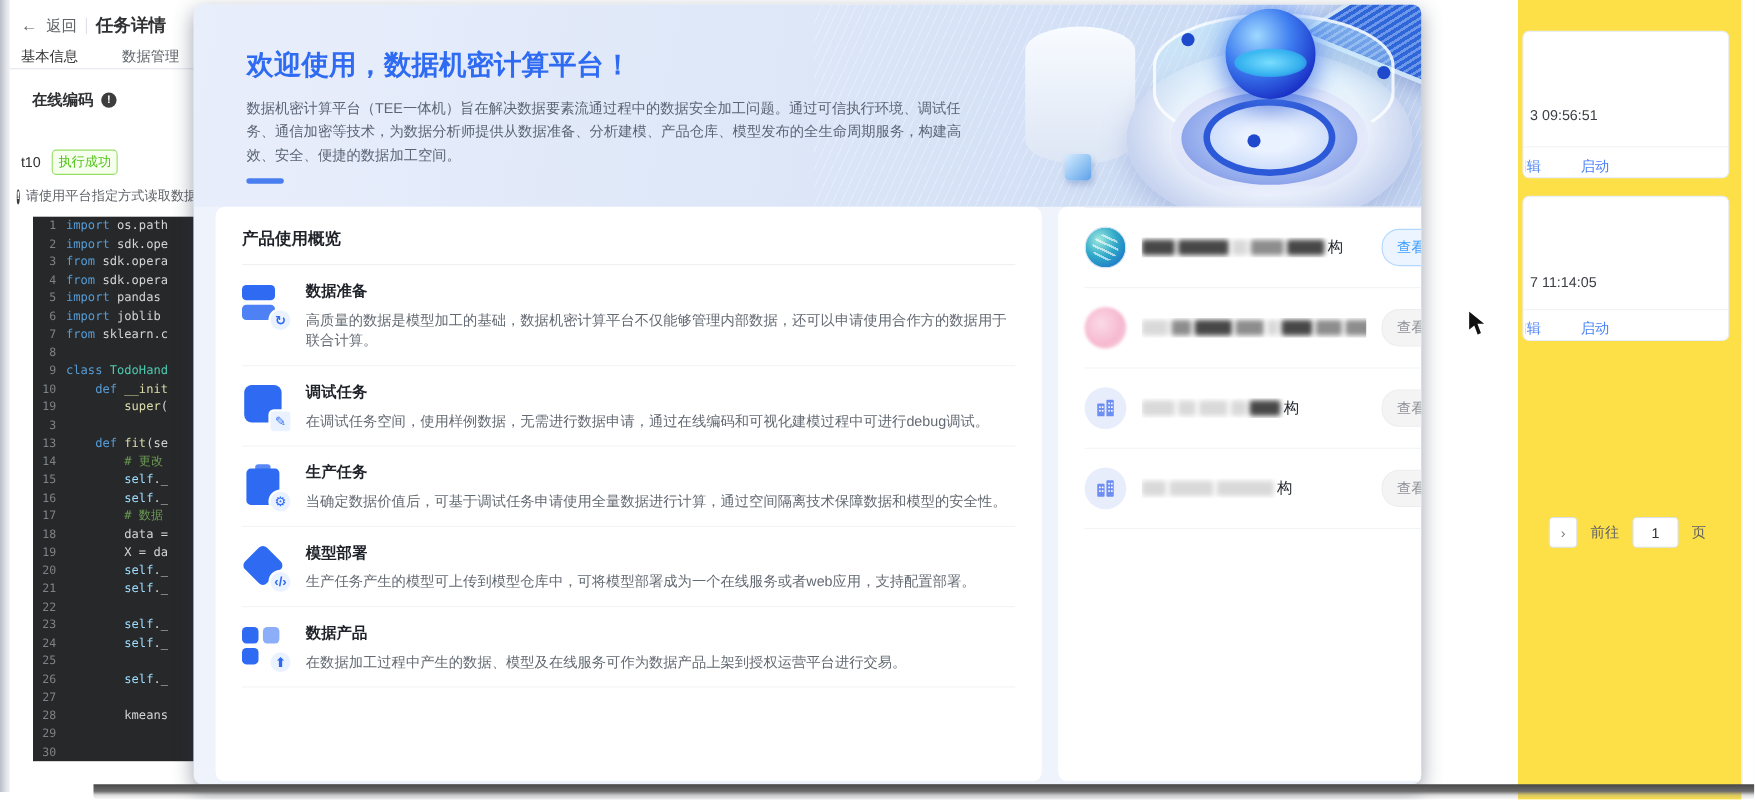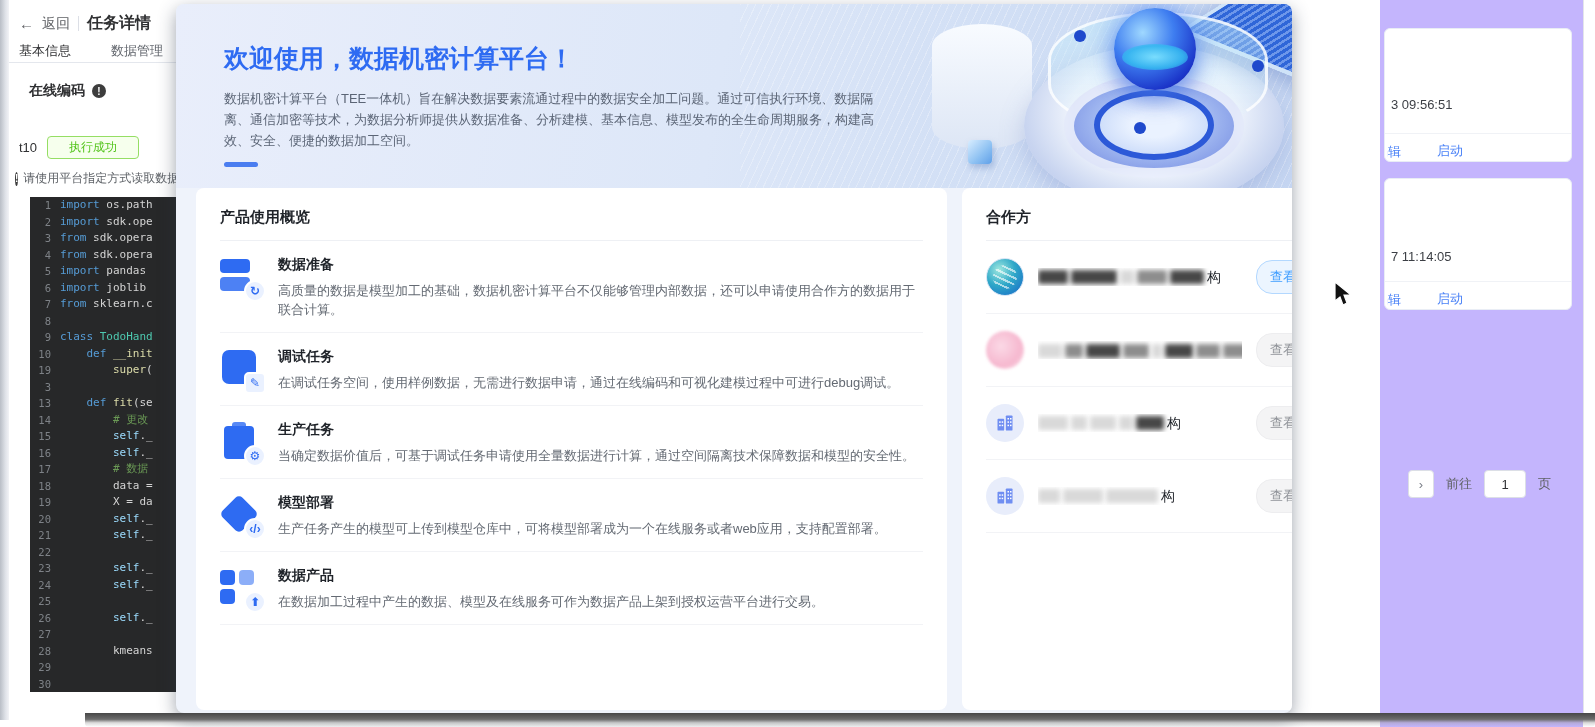--- a/index.html
+++ b/index.html
@@ -27,21 +27,21 @@
   .tab { font-size:13px; color:#303133; cursor:pointer; }
   .tab.inactive { color:#60646b; }
   .left-div { position:absolute; left:0; top:62px; width:167px; height:1px; background:#e4e7ed; }
   .online-row { position:absolute; left:20px; top:82px; display:flex; align-items:center; gap:7px; white-space:nowrap; }
   .online-label { font-size:14px; font-weight:bold; color:#303133; }
   .info-dot { width:14px; height:14px; border-radius:50%; background:#3d3d3d; color:#fff; font-size:10px;
               display:inline-flex; align-items:center; justify-content:center; font-weight:bold; }
   .task-row { position:absolute; left:10px; top:136px; display:flex; align-items:center; gap:10px; white-space:nowrap; }
   .task-id { font-size:13px; color:#303133; }
   .status-badge { font-size:12px; color:#52c41a; border:1px solid #95de64; background:#f6ffed;
-                  padding:2px 21px; border-radius:4px; }
+                  padding:2px 5px; border-radius:4px; }
   .note-row { position:absolute; left:6px; top:170px; display:flex; align-items:center; gap:5px;
               white-space:nowrap; overflow:hidden; width:161px; }
   .note-text { font-size:12px; color:#5f6368; }
 
   
   .editor { position:absolute; left:21px; top:197px; width:146px; height:495px; background:#272829;
             overflow:hidden; font-family:"DejaVu Sans Mono","Liberation Mono",monospace; }
   .code-line { display:flex; height:16.5px; line-height:16.5px; font-size:11px; white-space:pre; }
   .ln { width:30px; text-align:right; padding-right:9px; color:#7e8287; flex:none; font-size:10.5px; }
   .kw { color:#569cd6; } .cls { color:#4ec9b0; } .fn { color:#dcdcaa; }
@@ -114,21 +114,21 @@
   .avatar.building { background:#e8edfb; }
   .p-name { flex:1; white-space:nowrap; overflow:hidden; }
   .rb { display:inline-block; height:14px; border-radius:2px; filter:blur(2.6px); margin-right:3px; vertical-align:middle; }
   .rb.d { background:#474747; } .rb.m { background:#8d8d8d; } .rb.l { background:#d9d9d9; }
   .p-suffix { font-size:14px; color:#1f2329; vertical-align:middle; }
   .btn-view { font-size:13px; padding:7px 13px; border-radius:16px; cursor:pointer; white-space:nowrap; flex:none; }
   .btn-view.default { background:#f4f4f5; border:1px solid #ededef; color:#909399; }
   .btn-view.primary { background:#ecf5ff; border:1px solid #b3d8ff; color:#409eff; }
 
   
-  .right-strip { position:absolute; left:1380px; top:0; width:203px; height:727px; background:#c4b5fd; }
+  .right-strip { position:absolute; left:1380px; top:0; width:203px; height:727px; background:#fde047; }
   .r-card { position:absolute; left:4px; width:188px; background:#fff; border:1px solid #e9edf5; border-radius:6px; }
   .r-card1 { top:28px; height:134px; }
   .r-card2 { top:178px; height:132px; }
   .r-time { position:absolute; left:6px; font-size:13px; color:#3c3f45; white-space:nowrap; }
   .r-div { position:absolute; left:0; width:100%; height:1px; background:#f0f2f6; }
   .r-links { position:absolute; left:0; width:100%; display:flex; }
   .r-link { color:#4a82f7; font-size:13px; cursor:pointer; white-space:nowrap; }
   .r-link-clip { width:22px; overflow:hidden; margin-left:2px; }
   .r-link-clip .r-link { display:inline-block; margin-left:-12px; }
   .r-link-start { margin-left:28px;font-family:Liberation Serif, serif; }
@@ -214,21 +214,21 @@
       <div class="glass-wall"></div>
       <div class="ring"></div>
       <div class="ring2"></div>
       <div class="orb"></div>
       <div class="orb-band"></div>
       <div class="dot-b" style="left:898px;top:26px;"></div>
       <div class="dot-b" style="left:1076px;top:56px;"></div>
       <div class="dot-b" style="left:958px;top:118px;"></div>
       <div class="cube-sm"></div>
       <div class="hero-title">欢迎使用，数据机密计算平台！</div>
-      <div class="hero-desc">数据机密计算平台（TEE一体机）旨在解决数据要素流通过程中的数据安全加工问题。通过可信执行环境、数据隔离、通信加密等技术，为数据分析师提供从数据准备、分析建模、基本信息、模型发布的全生命周期服务，构建高效、安全、便捷的数据加工空间。</div>
+      <div class="hero-desc">数据机密计算平台（TEE一体机）旨在解决数据要素流通过程中的数据安全加工问题。通过可信执行环境、调试任务、通信加密等技术，为数据分析师提供从数据准备、分析建模、产品仓库、模型发布的全生命周期服务，构建高效、安全、便捷的数据加工空间。</div>
       <div class="hero-dash"></div>
     </div>
 
     <div class="card card-overview">
       <div class="card-head">产品使用概览</div>
       <div class="card-hr"></div>
       <div id="overview-list">
           <div class="feat-row">
             <div class="feat-icon">
               <div class="fi-base" style="left: 0px; top: 3px; width: 30px; height: 14px;"></div>
@@ -285,21 +285,20 @@
             <div>
               <div class="feat-title">数据产品</div>
               <div class="feat-desc">在数据加工过程中产生的数据、模型及在线服务可作为数据产品上架到授权运营平台进行交易。</div>
             </div>
           </div>
           <div class="feat-div"></div>
         </div>
     </div>
 
     <div class="card card-partners">
-      <div class="card-head">合作方</div>
       <div class="card-hr"></div>
       <div id="partner-list">
           <div class="partner-row">
             <div class="avatar globe"></div>
             <div class="p-name"><span class="rb d" style="width: 30px;"></span><span class="rb d" style="width: 46px;"></span><span class="rb l" style="width: 14px;"></span><span class="rb m" style="width: 30px;"></span><span class="rb d" style="width: 34px;"></span><span class="p-suffix">构</span></div>
             <button class="btn-view primary">查看数据</button>
           </div>
           <div class="partner-div"></div>
           <div class="partner-row">
             <div class="avatar pink"></div>

